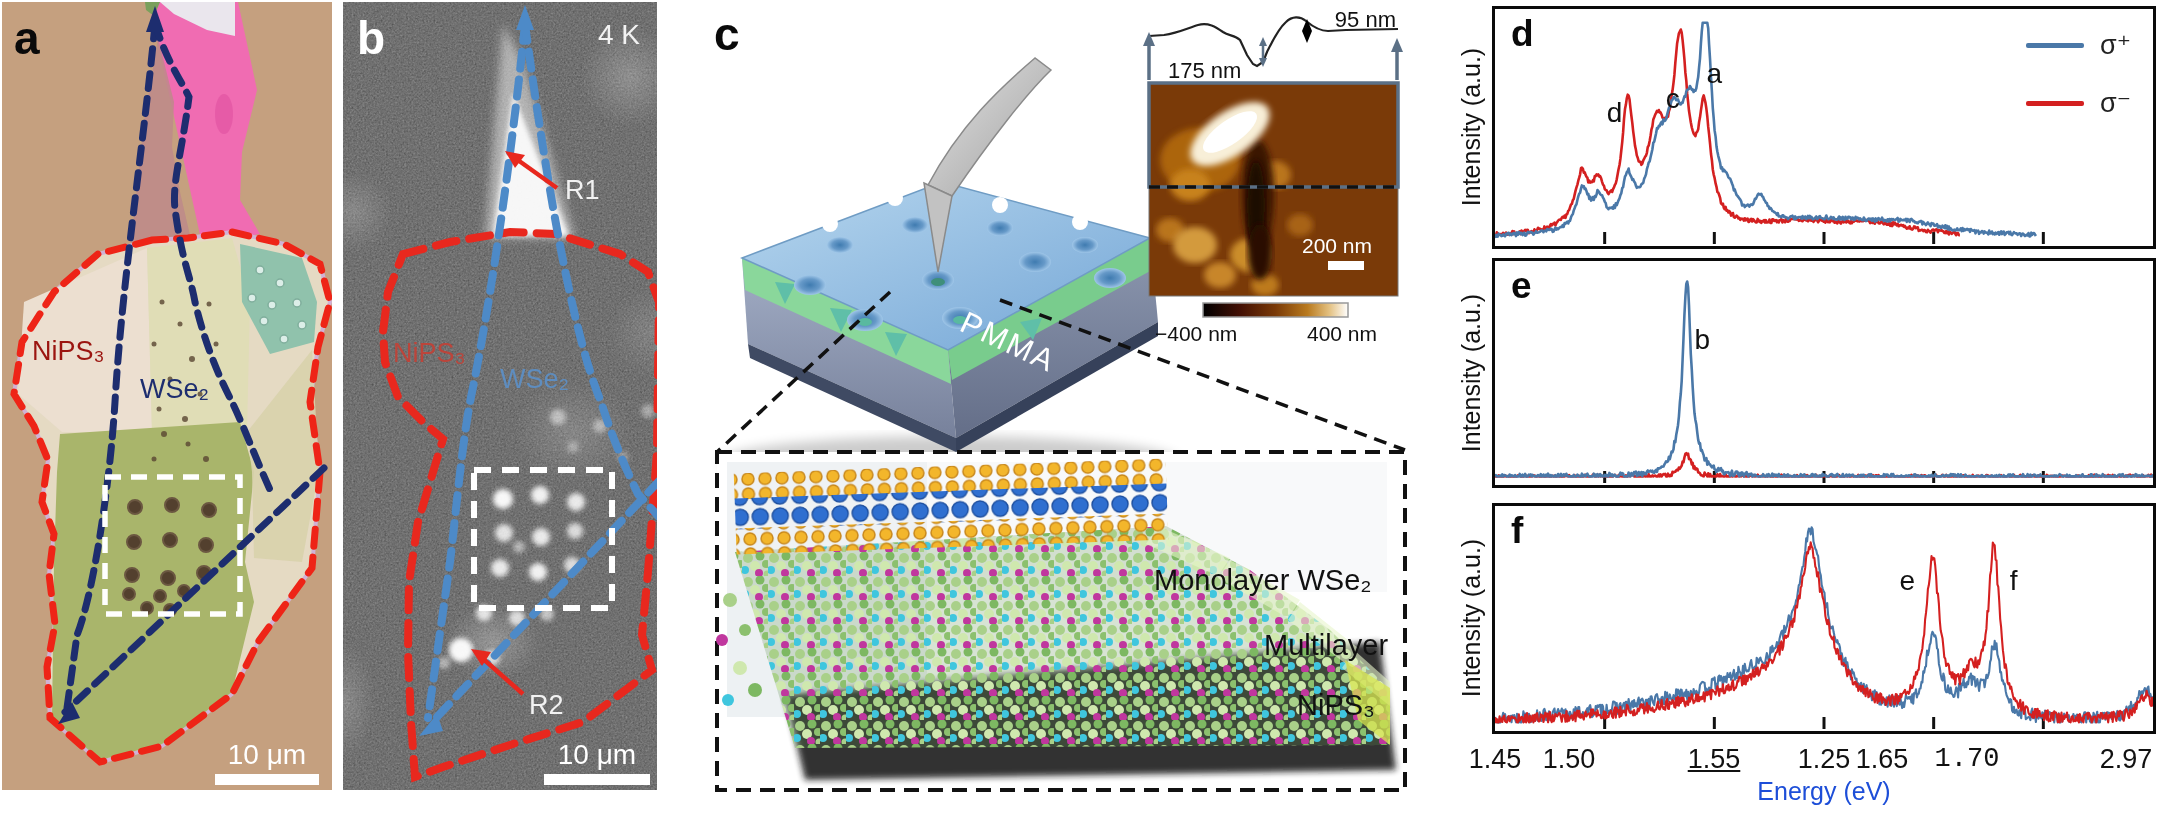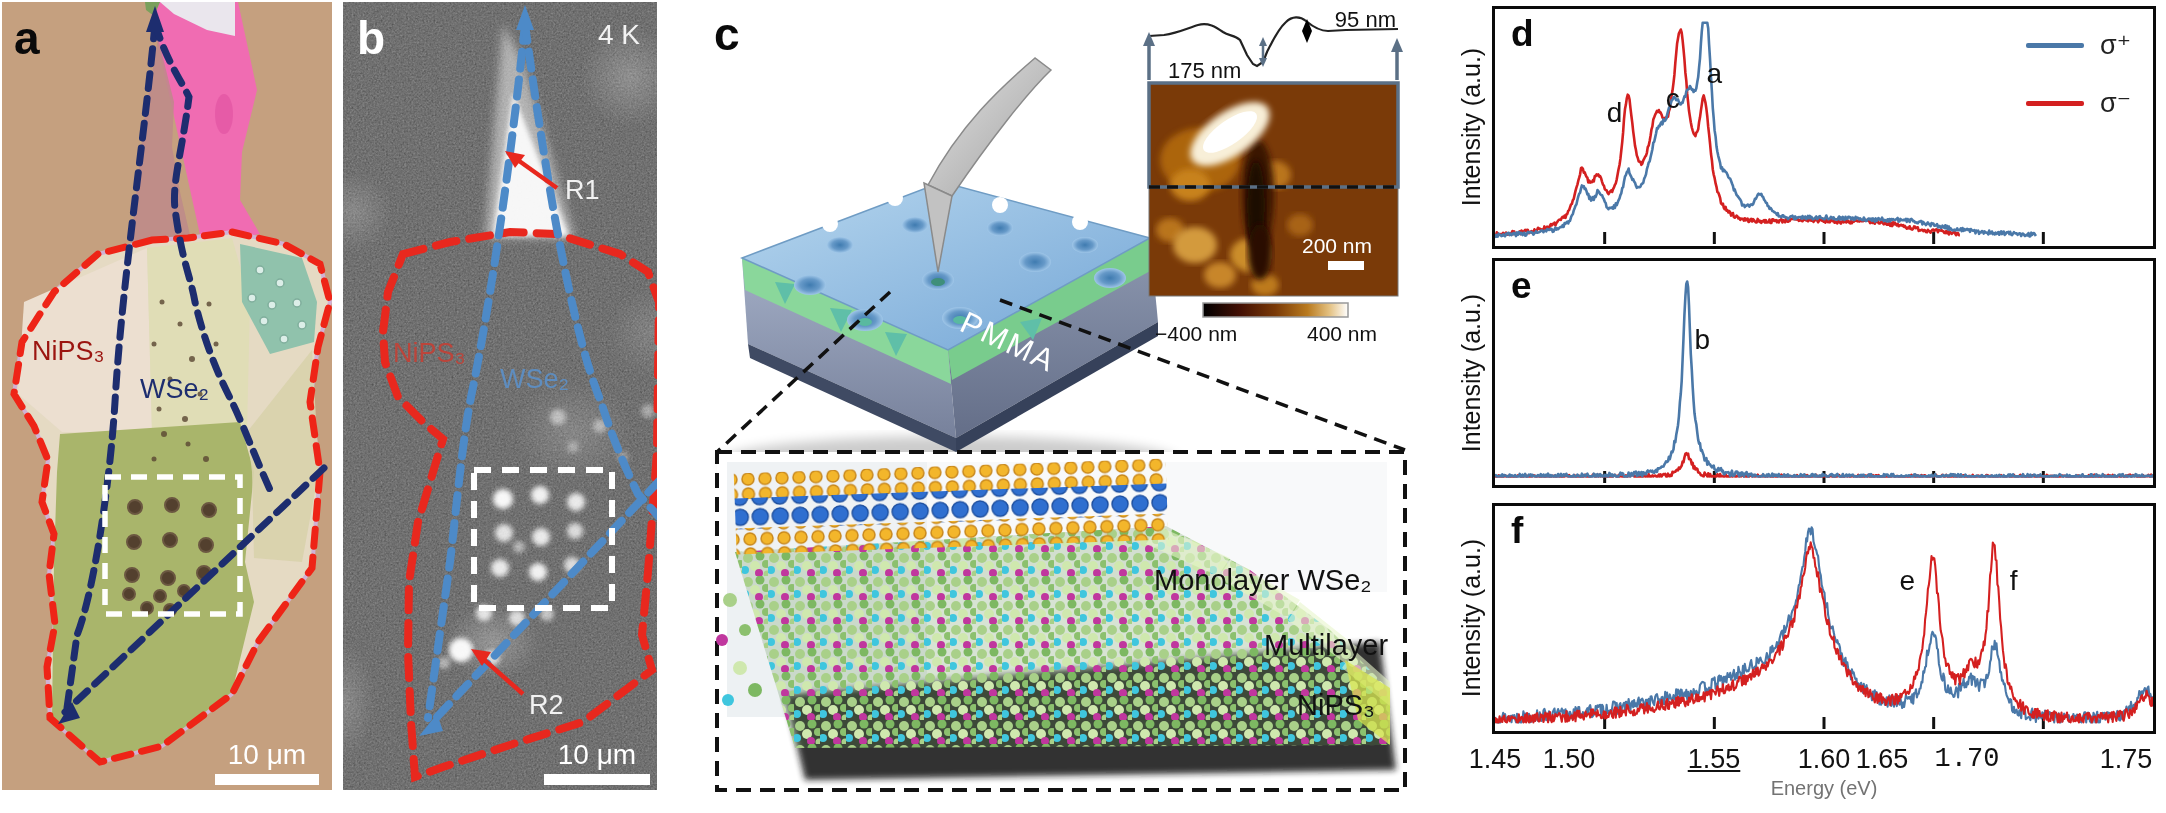--- a/index.html
+++ b/index.html
@@ -6,21 +6,21 @@
   #fig{position:relative;width:2166px;height:813px;background:#fff;overflow:hidden;
        font-family:"Liberation Sans","DejaVu Sans",sans-serif;}
   .abs{position:absolute;}
   svg text{font-family:"Liberation Sans","DejaVu Sans",sans-serif;}
   .spec-panel{position:absolute;left:1492px;width:664px;border:3px solid #0a0a0a;background:#fff;box-sizing:border-box;}
   .spec-panel svg{position:absolute;left:0;top:0;width:658px;}
   .panel-letter{position:absolute;left:16px;top:4px;font-size:37px;font-weight:bold;color:#0a0a0a;z-index:5;}
   .ylab{position:absolute;width:242px;height:28px;text-align:center;font-size:25px;color:#111;
         transform:rotate(-90deg);transform-origin:50% 50%;white-space:nowrap;}
   .xtick{position:absolute;top:744px;width:80px;text-align:center;font-size:27px;color:#111;}
-  .xlabel{position:absolute;left:1699px;top:777px;width:250px;text-align:center;font-size:20px;color:#737373;}
+  .xlabel{position:absolute;left:1699px;top:777px;width:250px;text-align:center;font-size:25px;color:#1d4ed8;}
   .legend{position:absolute;right:22px;top:20px;z-index:6;}
   .legend-row{display:flex;align-items:center;margin-bottom:26px;}
   .legend-line{display:inline-block;width:58px;height:5px;border-radius:2px;margin-right:16px;}
   .legend-label{font-size:27px;color:#222;}
 </style>
 </head>
 <body>
 
 <div id="fig">
 
@@ -419,19 +419,19 @@
     <div class="panel-letter">f</div>
   </div>
 
   <div class="ylab" style="left:1350px;top:113px;">Intensity (a.u.)</div>
   <div class="ylab" style="left:1350px;top:359px;">Intensity (a.u.)</div>
   <div class="ylab" style="left:1350px;top:604px;">Intensity (a.u.)</div>
 
   <div class="xtick" style="left:1455px;">1.45</div>
   <div class="xtick" style="left:1529px;">1.50</div>
   <div class="xtick" style="left:1674px;text-decoration:underline;">1.55</div>
-  <div class="xtick" style="left:1784px;">1.60</div>
+  <div class="xtick" style="left:1784px;">1.25</div>
   <div class="xtick" style="left:1842px;">1.65</div>
   <div class="xtick" style="left:1927px;font-family:Liberation Mono, monospace;">1.70</div>
-  <div class="xtick" style="left:2086px;">1.75</div>
+  <div class="xtick" style="left:2086px;">2.97</div>
 
   <div class="xlabel">Energy (eV)</div>
 </div>
 
 </body></html>

